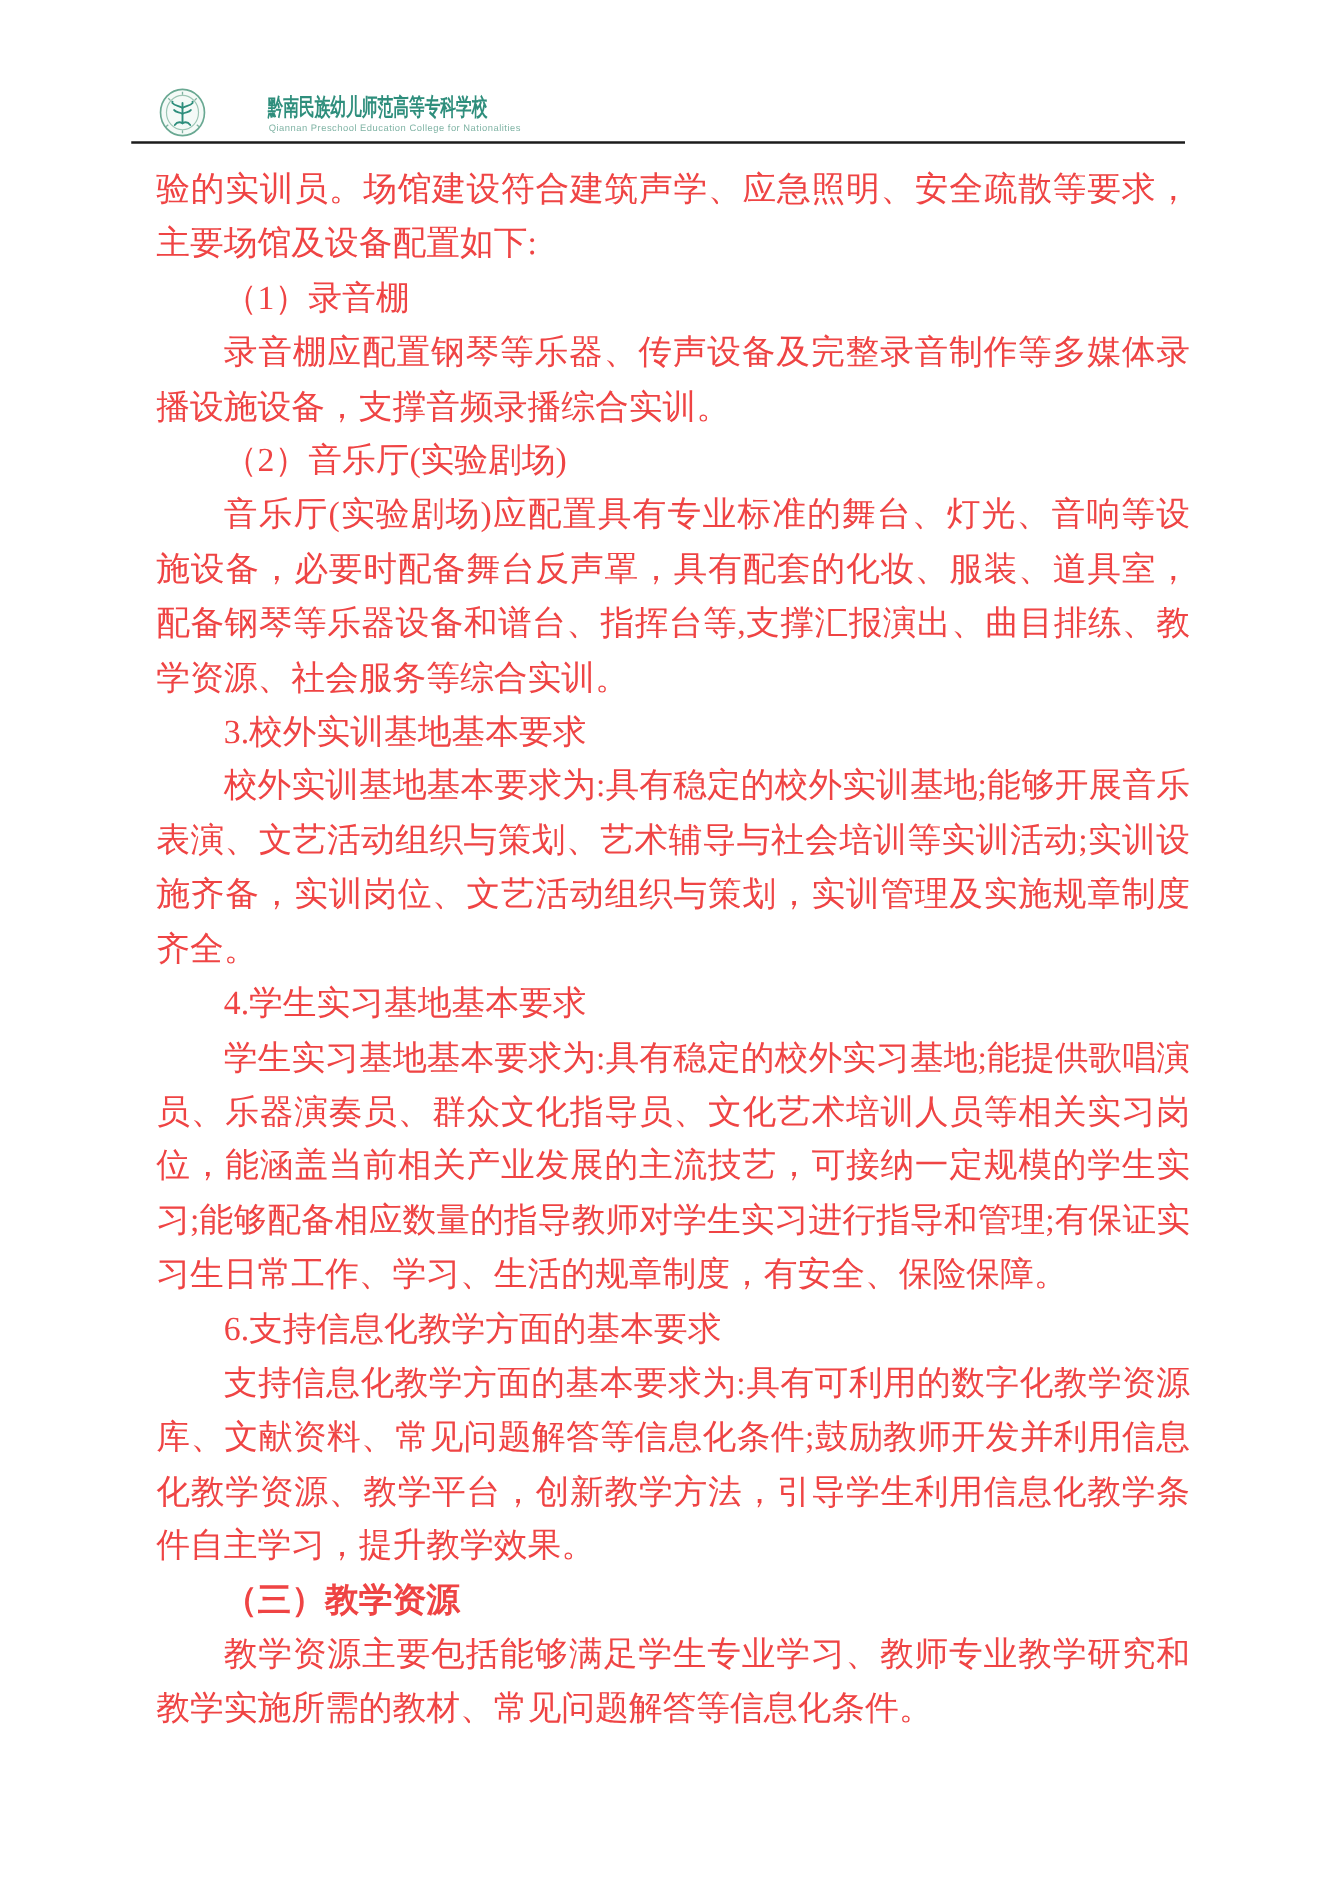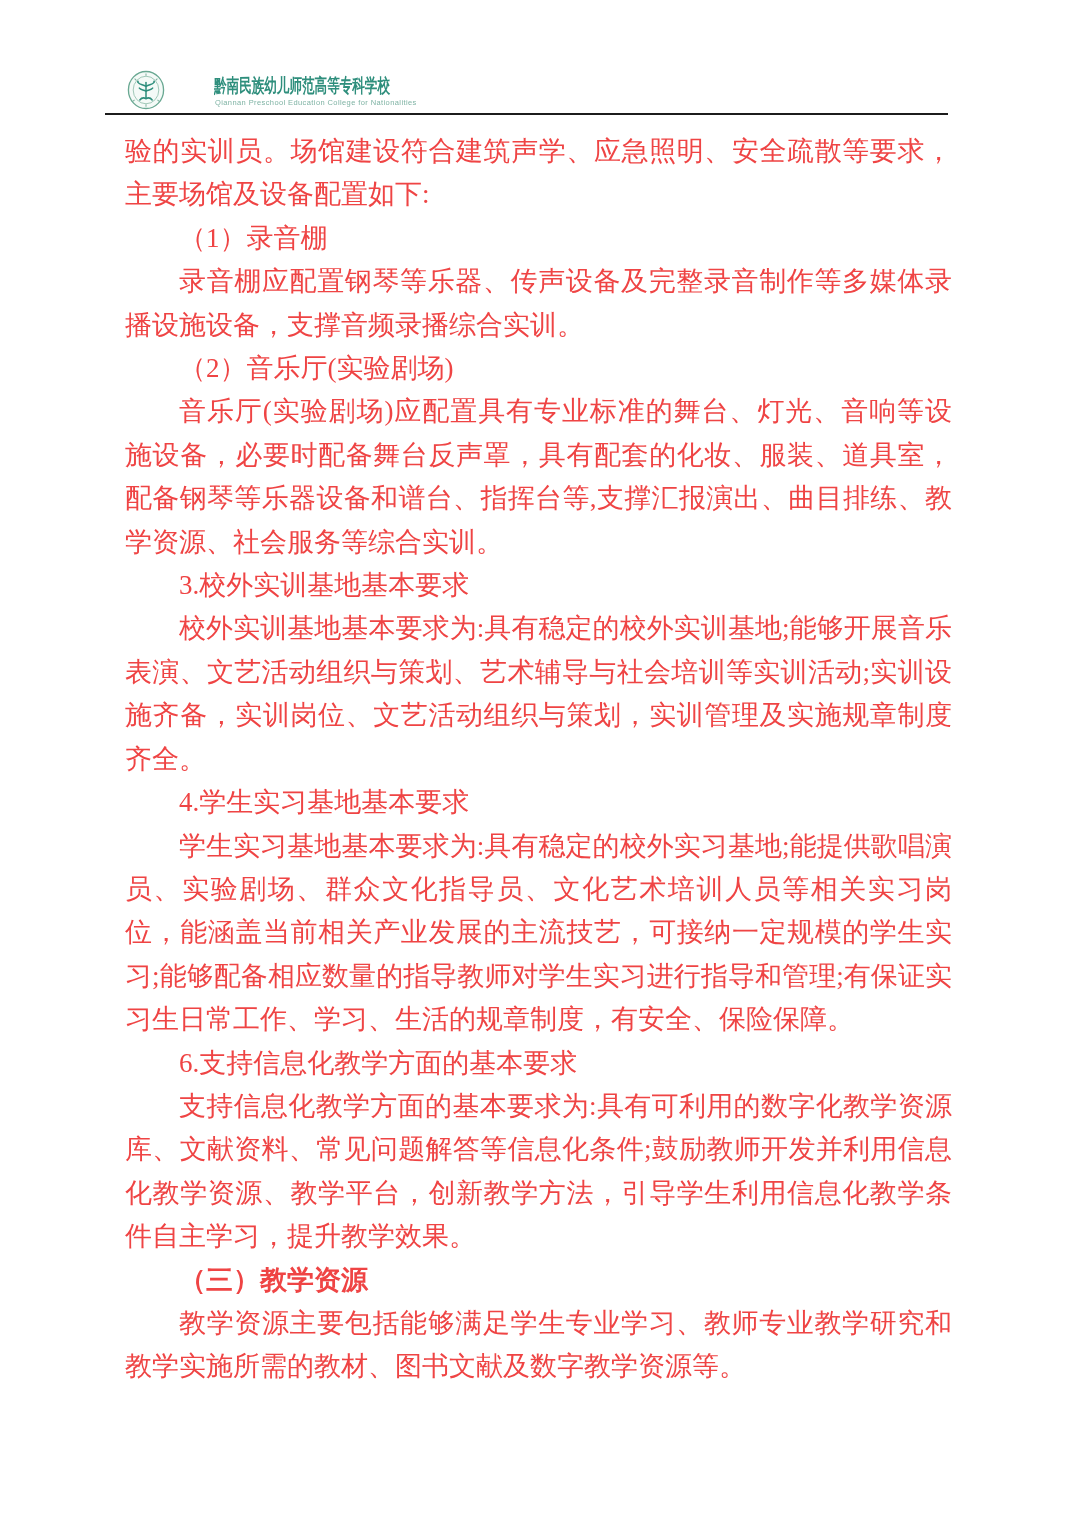--- a/index.html
+++ b/index.html
@@ -103,20 +103,20 @@
 
   <div class="content">
     <p class="no-indent">验的实训员。场馆建设符合建筑声学、应急照明、安全疏散等要求，主要场馆及设备配置如下:</p>
     <p>（1）录音棚</p>
     <p>录音棚应配置钢琴等乐器、传声设备及完整录音制作等多媒体录播设施设备，支撑音频录播综合实训。</p>
     <p>（2）音乐厅(实验剧场)</p>
     <p>音乐厅(实验剧场)应配置具有专业标准的舞台、灯光、音响等设施设备，必要时配备舞台反声罩，具有配套的化妆、服装、道具室，配备钢琴等乐器设备和谱台、指挥台等,支撑汇报演出、曲目排练、教学资源、社会服务等综合实训。</p>
     <p>3.校外实训基地基本要求</p>
     <p>校外实训基地基本要求为:具有稳定的校外实训基地;能够开展音乐表演、文艺活动组织与策划、艺术辅导与社会培训等实训活动;实训设施齐备，实训岗位、文艺活动组织与策划，实训管理及实施规章制度齐全。</p>
     <p>4.学生实习基地基本要求</p>
-    <p>学生实习基地基本要求为:具有稳定的校外实习基地;能提供歌唱演员、实验剧场、群众文化指导员、文化艺术培训人员等相关实习岗位，能涵盖当前相关产业发展的主流技艺，可接纳一定规模的学生实习;能够配备相应数量的指导教师对学生实习进行指导和管理;有保证实习生日常工作、学习、生活的规章制度，有安全、保险保障。</p>
+    <p>学生实习基地基本要求为:具有稳定的校外实习基地;能提供歌唱演员、乐器演奏员、群众文化指导员、文化艺术培训人员等相关实习岗位，能涵盖当前相关产业发展的主流技艺，可接纳一定规模的学生实习;能够配备相应数量的指导教师对学生实习进行指导和管理;有保证实习生日常工作、学习、生活的规章制度，有安全、保险保障。</p>
     <p>6.支持信息化教学方面的基本要求</p>
     <p>支持信息化教学方面的基本要求为:具有可利用的数字化教学资源库、文献资料、常见问题解答等信息化条件;鼓励教师开发并利用信息化教学资源、教学平台，创新教学方法，引导学生利用信息化教学条件自主学习，提升教学效果。</p>
     <p class="bold-head">（三）教学资源</p>
-    <p>教学资源主要包括能够满足学生专业学习、教师专业教学研究和教学实施所需的教材、图书文献及数字教学资源等。</p>
+    <p>教学资源主要包括能够满足学生专业学习、教师专业教学研究和教学实施所需的教材、常见问题解答等信息化条件。</p>
   </div>
 
 </div>
 
 </body></html>

